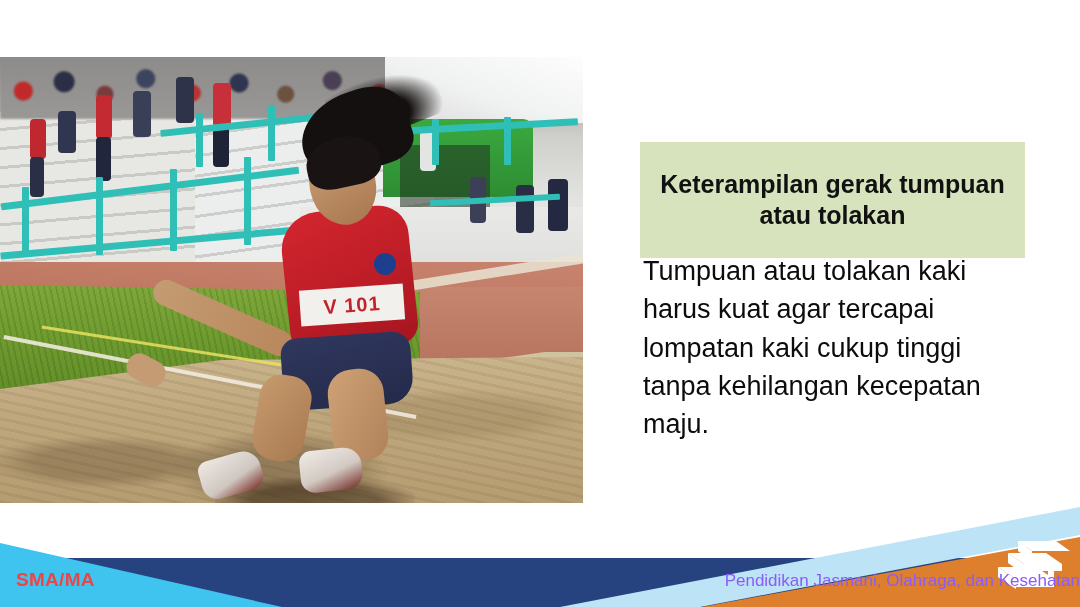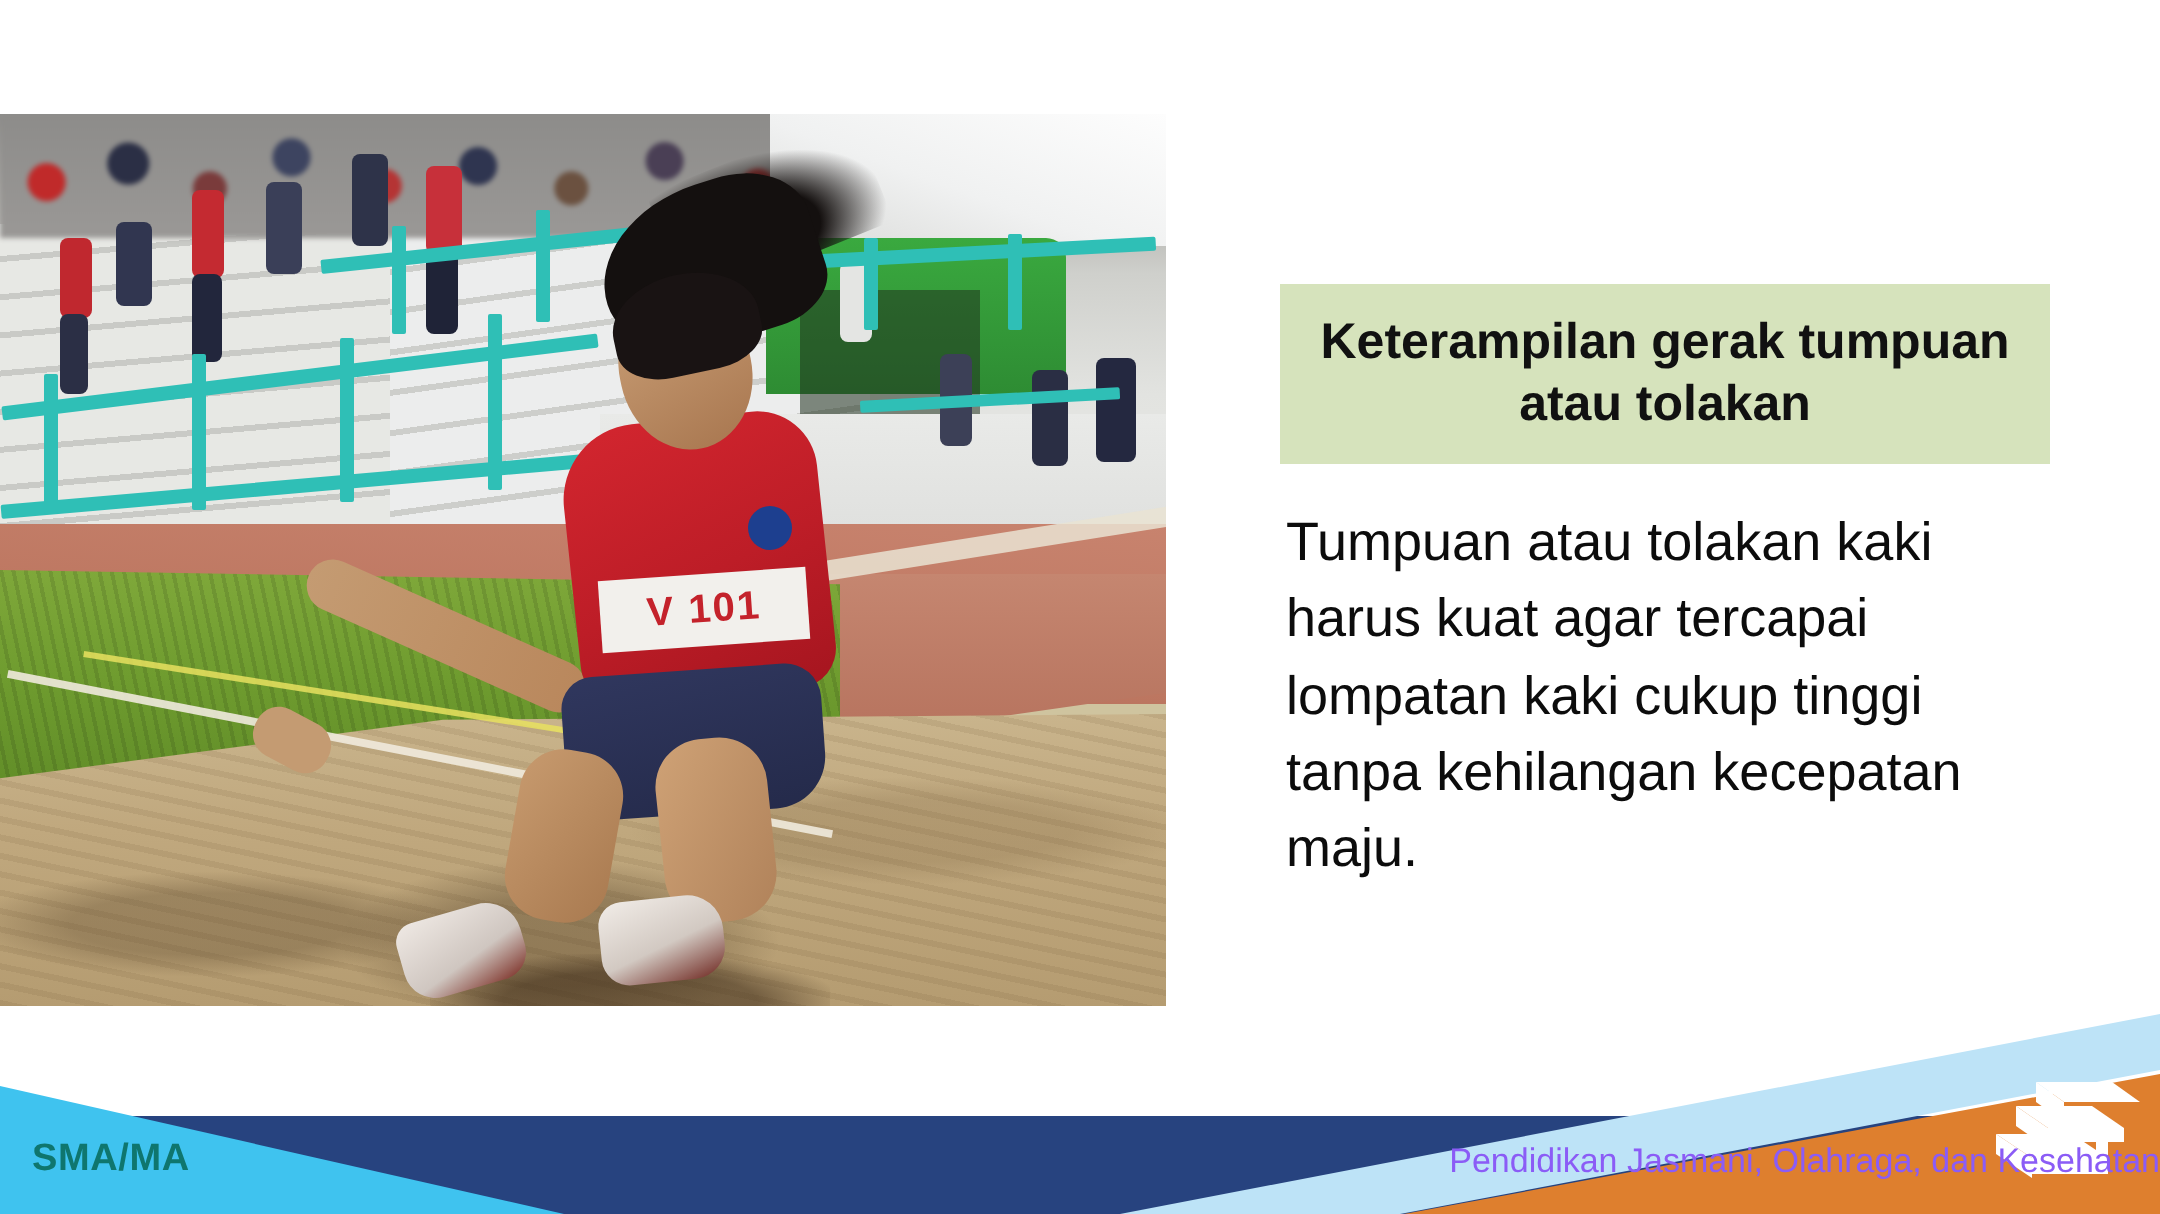--- a/index.html
+++ b/index.html
@@ -231,21 +231,21 @@
 
   
   .fig { position: absolute; border-radius: 4px; }
 
   
   .title-box {
     position: absolute;
     left: 640px;
     top: 142px;
     width: 385px;
-    height: 90px;
+    height: 116px;
     background: #d6e3bc;
     display: flex;
     align-items: center;
     justify-content: center;
     box-sizing: border-box;
     padding: 0 14px;
   }
   .title-text {
     font-family: "Liberation Sans", sans-serif;
     font-weight: bold;
@@ -277,21 +277,21 @@
     overflow: hidden;
   }
   .footer svg { display: block; }
   .footer-brand {
     position: absolute;
     left: 16px;
     top: 62px;
     font-family: "Liberation Sans", sans-serif;
     font-weight: bold;
     font-size: 19px;
-    color: #0f766e;
+    color: #ef4444;
     letter-spacing: .3px;
   }
   .footer-subject {
     position: absolute;
     left: 0;
     top: 64px;
     width: 1080px;
     text-align: right;
     font-family: "Liberation Sans", sans-serif;
     font-size: 17px;

